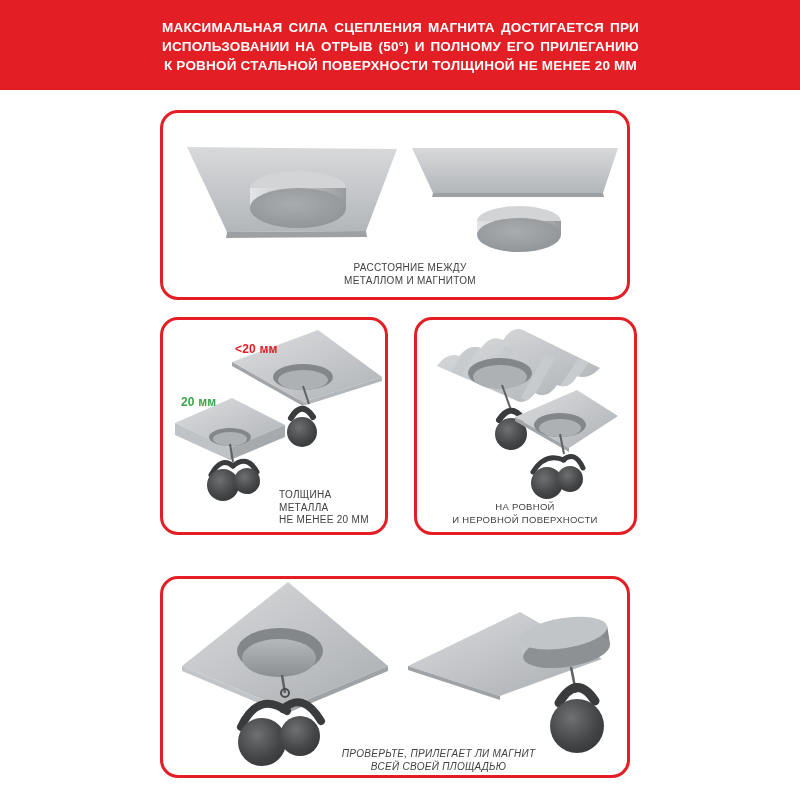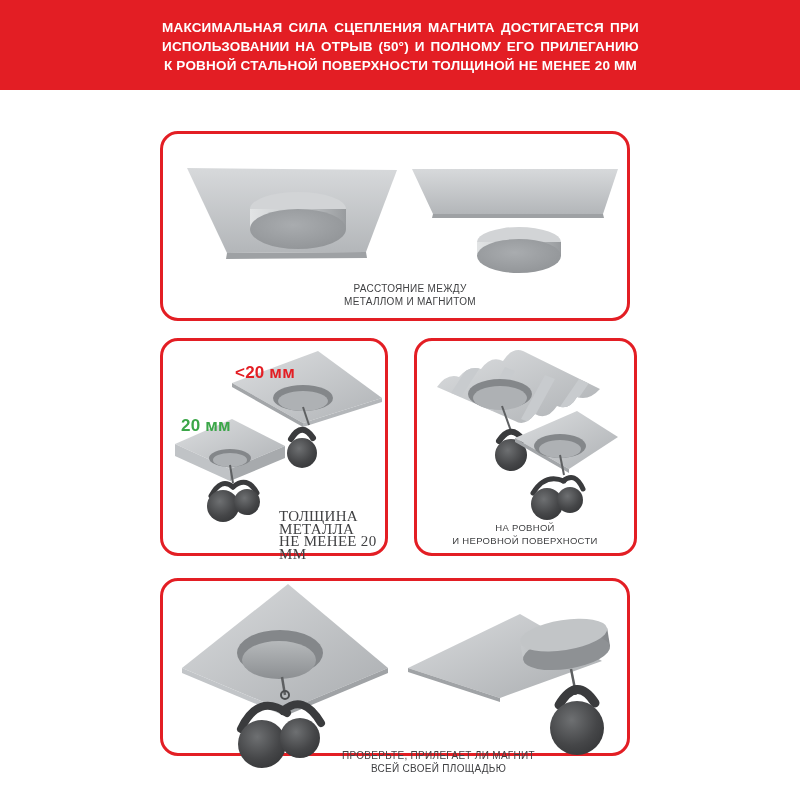--- a/index.html
+++ b/index.html
@@ -19,38 +19,37 @@
   #banner .lines{
     position:absolute;left:162px;top:18px;width:477px;
     color:#ffffff;font-weight:bold;font-size:13.5px;line-height:19px;letter-spacing:.2px;
   }
   #banner .jline{text-align:justify;text-align-last:justify;}
   #banner .lline{text-align:center;}
   
   .panel{
     position:absolute;background:#ffffff;border:3px solid var(--red);border-radius:18px;
     box-sizing:border-box;
-    margin-top:21px;
   }
   #panel-distance {left:160px;top:110px;width:470px;height:190px;}
   #panel-thickness{left:160px;top:317px;width:228px;height:218px;}
   #panel-surface  {left:414px;top:317px;width:223px;height:218px;padding-left:48px;}
-  #panel-contact  {left:160px;top:557px;width:470px;height:178px;}
+  #panel-contact  {left:160px;top:576px;width:470px;height:202px;font-style:italic;}
   .panel svg{position:absolute;left:0;top:0;}
   .caption{
     position:absolute;color:var(--caption);font-size:10px;line-height:13px;
     letter-spacing:.3px;white-space:pre-line;
   }
   .cap-center{text-align:center;}
   .cap-left{text-align:left;}
   #cap-distance{left:152px;top:148px;width:190px;}
-  #cap-thickness{left:116px;top:169px;width:100px;font-size:15px;line-height:12.5px;font-family:Liberation Serif, serif;}
+  #cap-thickness{left:116px;top:169px;width:100px;font-size:10px;line-height:12.5px;}
   #cap-surface{left:18px;top:181px;width:180px;font-size:9.5px;line-height:12.5px;}
   #cap-contact{left:178px;top:168px;width:195px;}
-  .mlabel{position:absolute;font-weight:bold;font-size:17px;letter-spacing:.2px;}
+  .mlabel{position:absolute;font-weight:bold;font-size:12px;letter-spacing:.2px;}
   #label-thin{left:72px;top:22px;color:var(--red);}
   #label-thick{left:18px;top:75px;color:var(--green);}
 </style>
 </head>
 <body>
 
 <div id="page">
 
   <div id="banner">
     <div class="lines">

